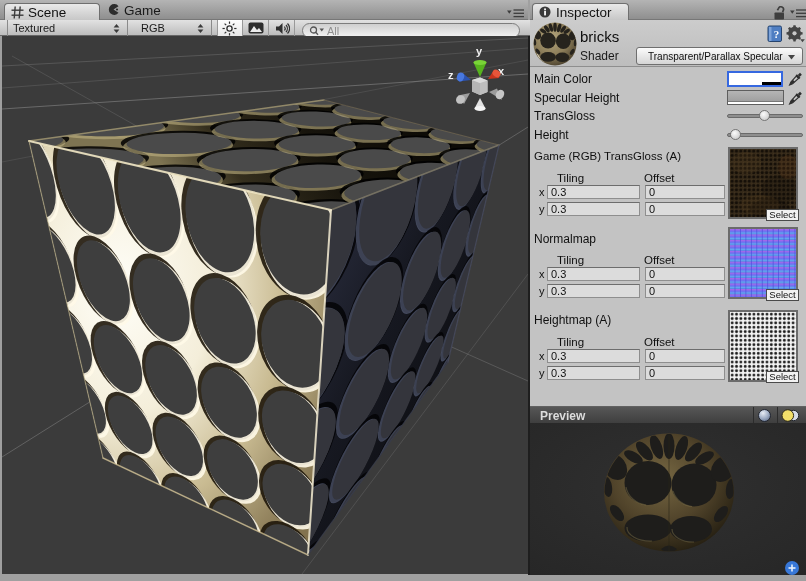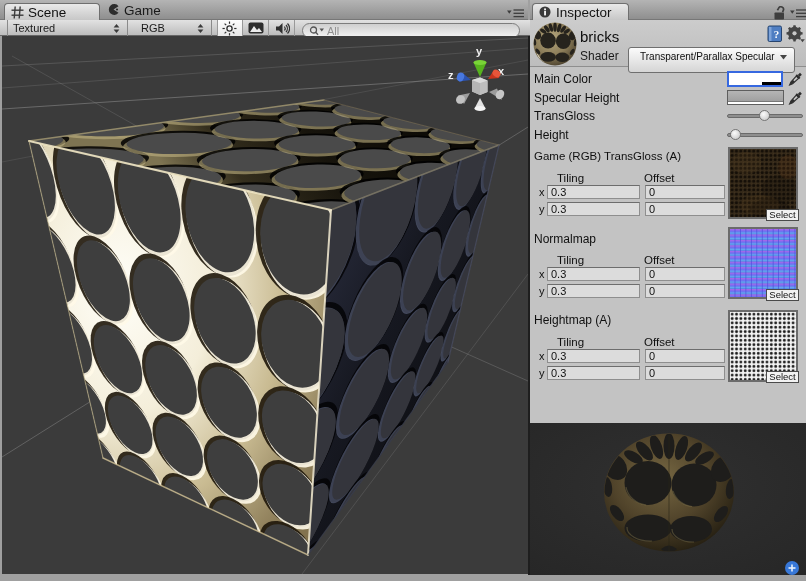--- a/index.html
+++ b/index.html
@@ -522,21 +522,21 @@
 </svg>
       <svg class="abs" style="left:256px;top:5px" width="19" height="18" viewBox="0 0 19 18">
 <g fill="#454545">
 <path d="M 7.4 1.5 L 9.6 1.5 L 10 3.3 A 5.2 5.2 0 0 1 11.9 4.1 L 13.5 3.1 L 15 4.6 L 14 6.2 A 5.2 5.2 0 0 1 14.8 8.1 L 16.6 8.4 L 16.6 10.6 L 14.8 11 A 5.2 5.2 0 0 1 14 12.9 L 15 14.4 L 13.5 15.9 L 11.9 15 A 5.2 5.2 0 0 1 10 15.8 L 9.6 17.6 L 7.4 17.6 L 7.1 15.8 A 5.2 5.2 0 0 1 5.1 15 L 3.6 15.9 L 2 14.4 L 3 12.9 A 5.2 5.2 0 0 1 2.3 11 L 0.5 10.6 L 0.5 8.4 L 2.3 8.1 A 5.2 5.2 0 0 1 3 6.2 L 2 4.6 L 3.6 3.1 L 5.1 4.1 A 5.2 5.2 0 0 1 7.1 3.3 Z" transform="translate(0,-1.2)"></path>
 </g>
 <circle cx="8.5" cy="8.3" r="2.1" fill="#c9c9c9"></circle>
 <polygon points="14.2,14.2 18.8,14.2 16.5,17.2" fill="#454545"></polygon>
 </svg>
 <span class="abs" style="left:50px;top:8px;font-size:15px;color:#0d0d0d">bricks</span>
 <span class="abs" style="left:50px;top:28.5px;font-size:12px;color:#1a1a1a">Shader</span>
-<div class="abs" style="left:98px;top:27px;width:167px;height:26px;background:linear-gradient(#fbfbfb,#d5d5d5);border:1px solid #6f6f6f;border-radius:3px;font-size:10px;color:#0d0d0d;line-height:17px;padding-left:11px;white-space:nowrap;overflow:hidden">Transparent/Parallax Specular
+<div class="abs" style="left:106px;top:27px;width:167px;height:18px;background:linear-gradient(#fbfbfb,#d5d5d5);border:1px solid #6f6f6f;border-radius:3px;font-size:10px;color:#0d0d0d;line-height:17px;padding-left:11px;white-space:nowrap;overflow:hidden">Transparent/Parallax Specular
 <svg style="position:absolute;right:7px;top:7px" width="7" height="4.5" viewBox="0 0 7 4.5">
           <polygon points="0,0 7,0 3.5,4.5" fill="#444"></polygon>
         </svg></div>
 </div>
 <span class="lbl" style="left:4px;top:52px">Main Color</span>
 <div class="abs" style="left:197px;top:51px;width:56px;height:16px;border:2px solid #3668e0;background:#fff">
       <div style="position:absolute;left:33px;bottom:0;width:19px;height:3px;background:#000"></div>
     </div>
 <div class="abs" style="left:256px;top:52px"><svg width="17" height="16" viewBox="0 0 17 16">
 <g transform="rotate(45 8.5 8)">
@@ -638,20 +638,39 @@
             <stop offset="1" stop-color="#999" stop-opacity="0"></stop>
           </radialGradient>
 <pattern id="phgt" width="4.35" height="4.35" patternUnits="userSpaceOnUse">
 <rect width="4.35" height="4.35" fill="#f2f2f2"></rect>
 <circle cx="2.17" cy="2.17" r="1.95" fill="url(#hdot)"></circle>
 </pattern>
         </defs>
 <rect width="66" height="68" fill="url(#phgt)"></rect>
 </svg></div>
 <div class="select" style="left:236px;top:351px">Select</div>
+<div class="abs" id="pbar">
+      <span style="position:absolute;left:10px;top:2px">Preview</span>
+<div class="abs" style="left:223px;top:0;width:1px;height:17px;background:#2c2c2c"></div>
+<div class="abs" style="left:247px;top:0;width:1px;height:17px;background:#2c2c2c"></div>
+<svg class="abs" style="left:228px;top:2px" width="13" height="13" viewBox="0 0 13 13">
+<defs>
+          <radialGradient id="pballg" cx="0.38" cy="0.3" r="0.8">
+<stop offset="0" stop-color="#e8edf5"></stop>
+            <stop offset="0.55" stop-color="#9fadc5"></stop>
+            <stop offset="1" stop-color="#5f6d88"></stop>
+</radialGradient>
+        </defs>
+<circle cx="6.5" cy="6.5" r="6" fill="url(#pballg)" stroke="#20242e" stroke-width="1"></circle>
+</svg>
+<svg class="abs" style="left:251px;top:2px" width="20" height="13" viewBox="0 0 20 13">
+<circle cx="12.5" cy="6.5" r="5.2" fill="#d6dce8" stroke="#23272f" stroke-width="1"></circle>
+<circle cx="6.8" cy="6.5" r="5.8" fill="#f2df6a" stroke="#2e2a18" stroke-width="1"></circle>
+</svg>
+    </div>
 <div class="abs" id="parea">
       <svg width="276" height="152" viewBox="0 0 276 152" style="display:block">
 <defs>
 <radialGradient id="pvbg" cx="0.5" cy="0.42" r="0.75">
 <stop offset="0" stop-color="#303030"></stop>
             <stop offset="1" stop-color="#272727"></stop>
 </radialGradient>
 <radialGradient id="sphg" cx="0.44" cy="0.38" r="0.75">
 <stop offset="0" stop-color="#776843"></stop>
             <stop offset="0.5" stop-color="#50432a"></stop>

